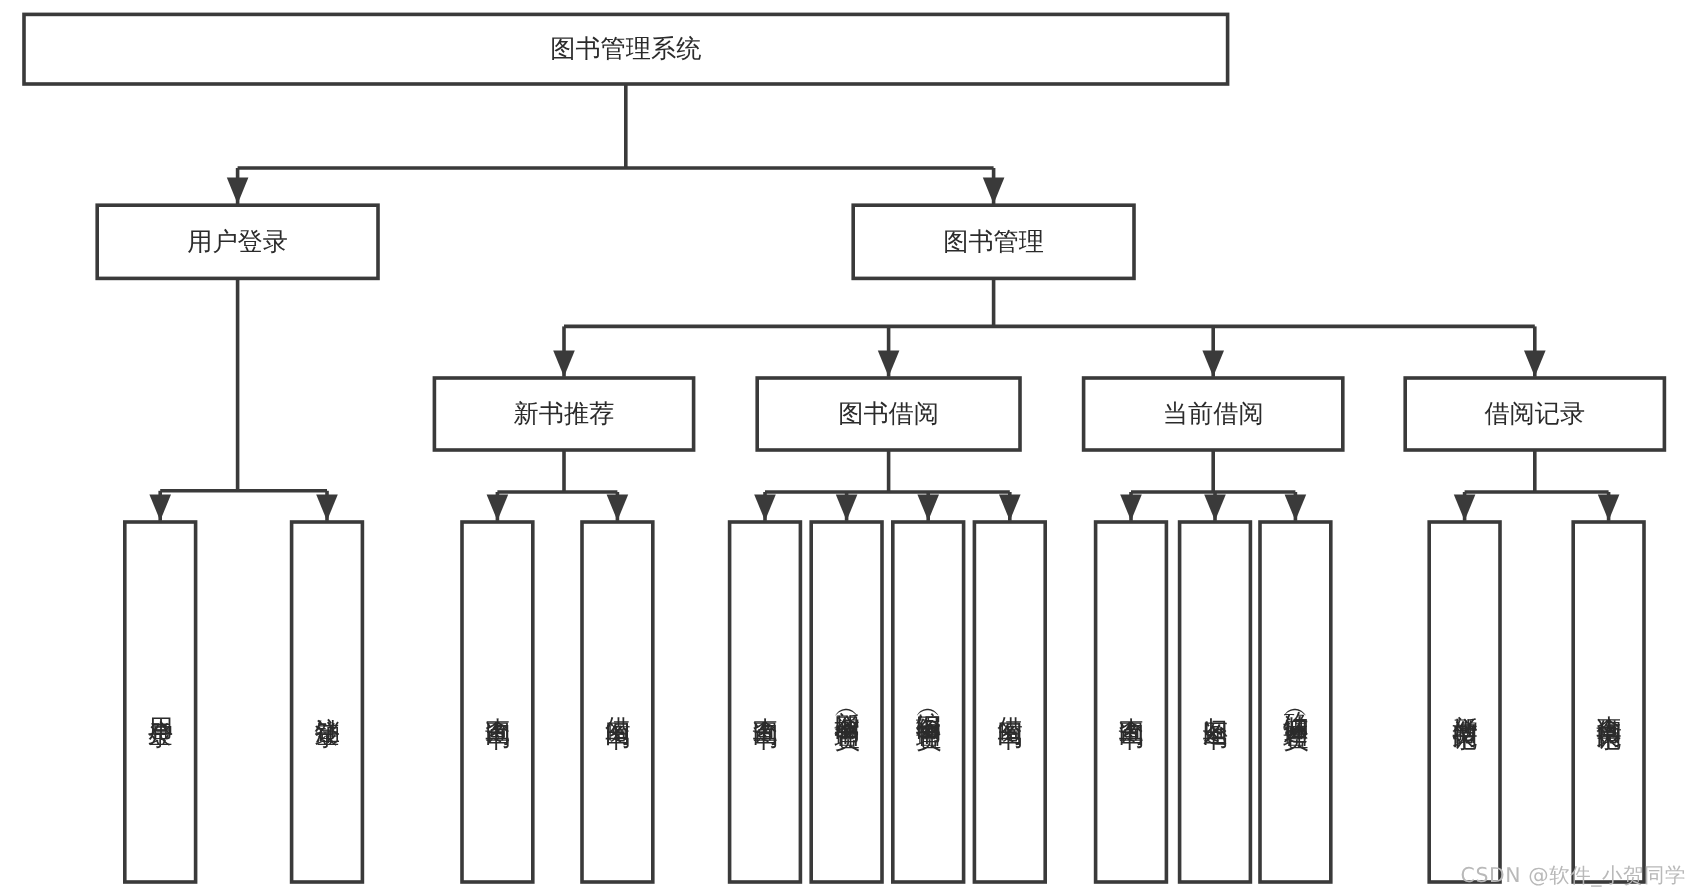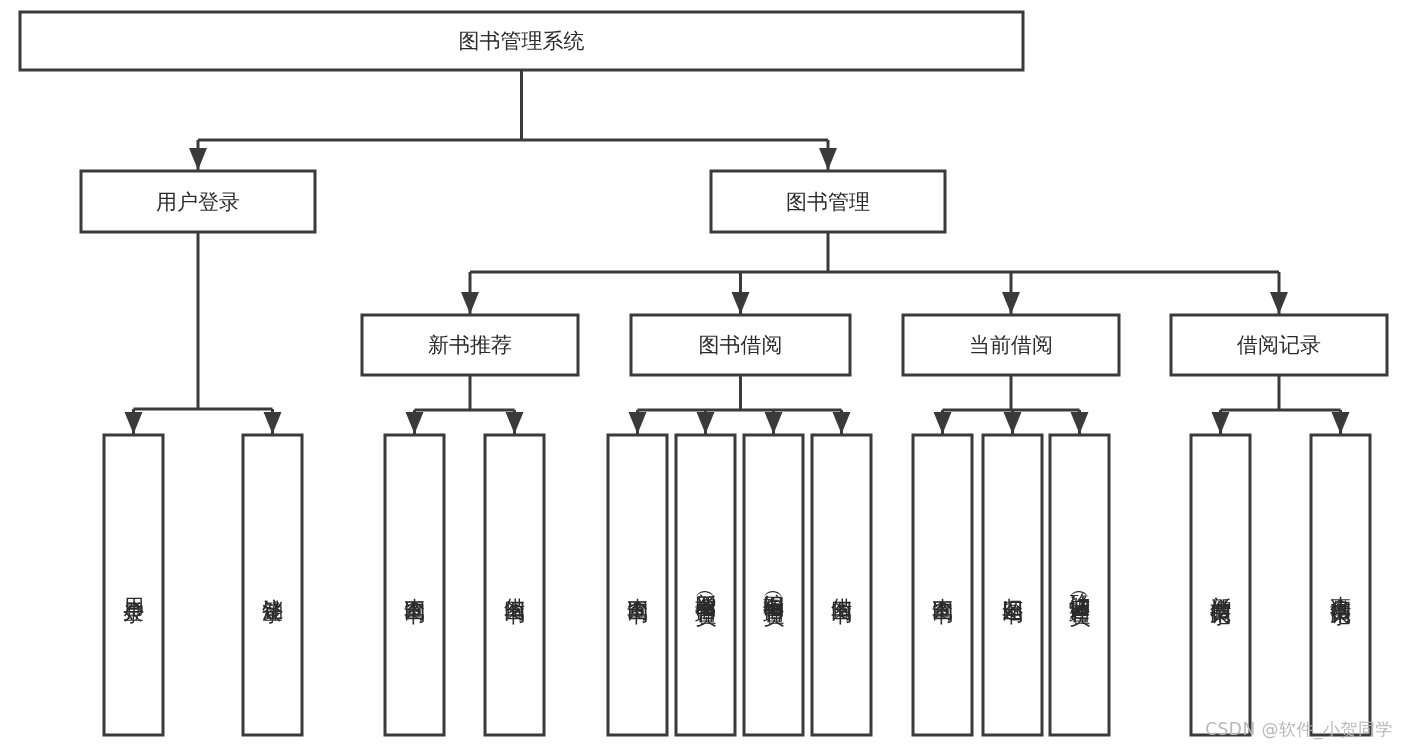--- a/index.html
+++ b/index.html
@@ -61,21 +61,21 @@
     font-family: "DejaVu Sans", "Liberation Sans", sans-serif;
     font-size: 21px;
     color: #2b2b2b;
     line-height: 1.08;
     letter-spacing: 2px;
     white-space: nowrap;
     text-align: center;
   }
   .watermark {
     position: absolute;
-    right: 12px;
+    right: 0;
     bottom: 6px;
     font-family: "DejaVu Sans", "Liberation Sans", sans-serif;
     font-size: 17px;
     color: #b9b9b9;
     white-space: nowrap;
     letter-spacing: 0.5px;
   }
 </style>
 </head>
 <body>

